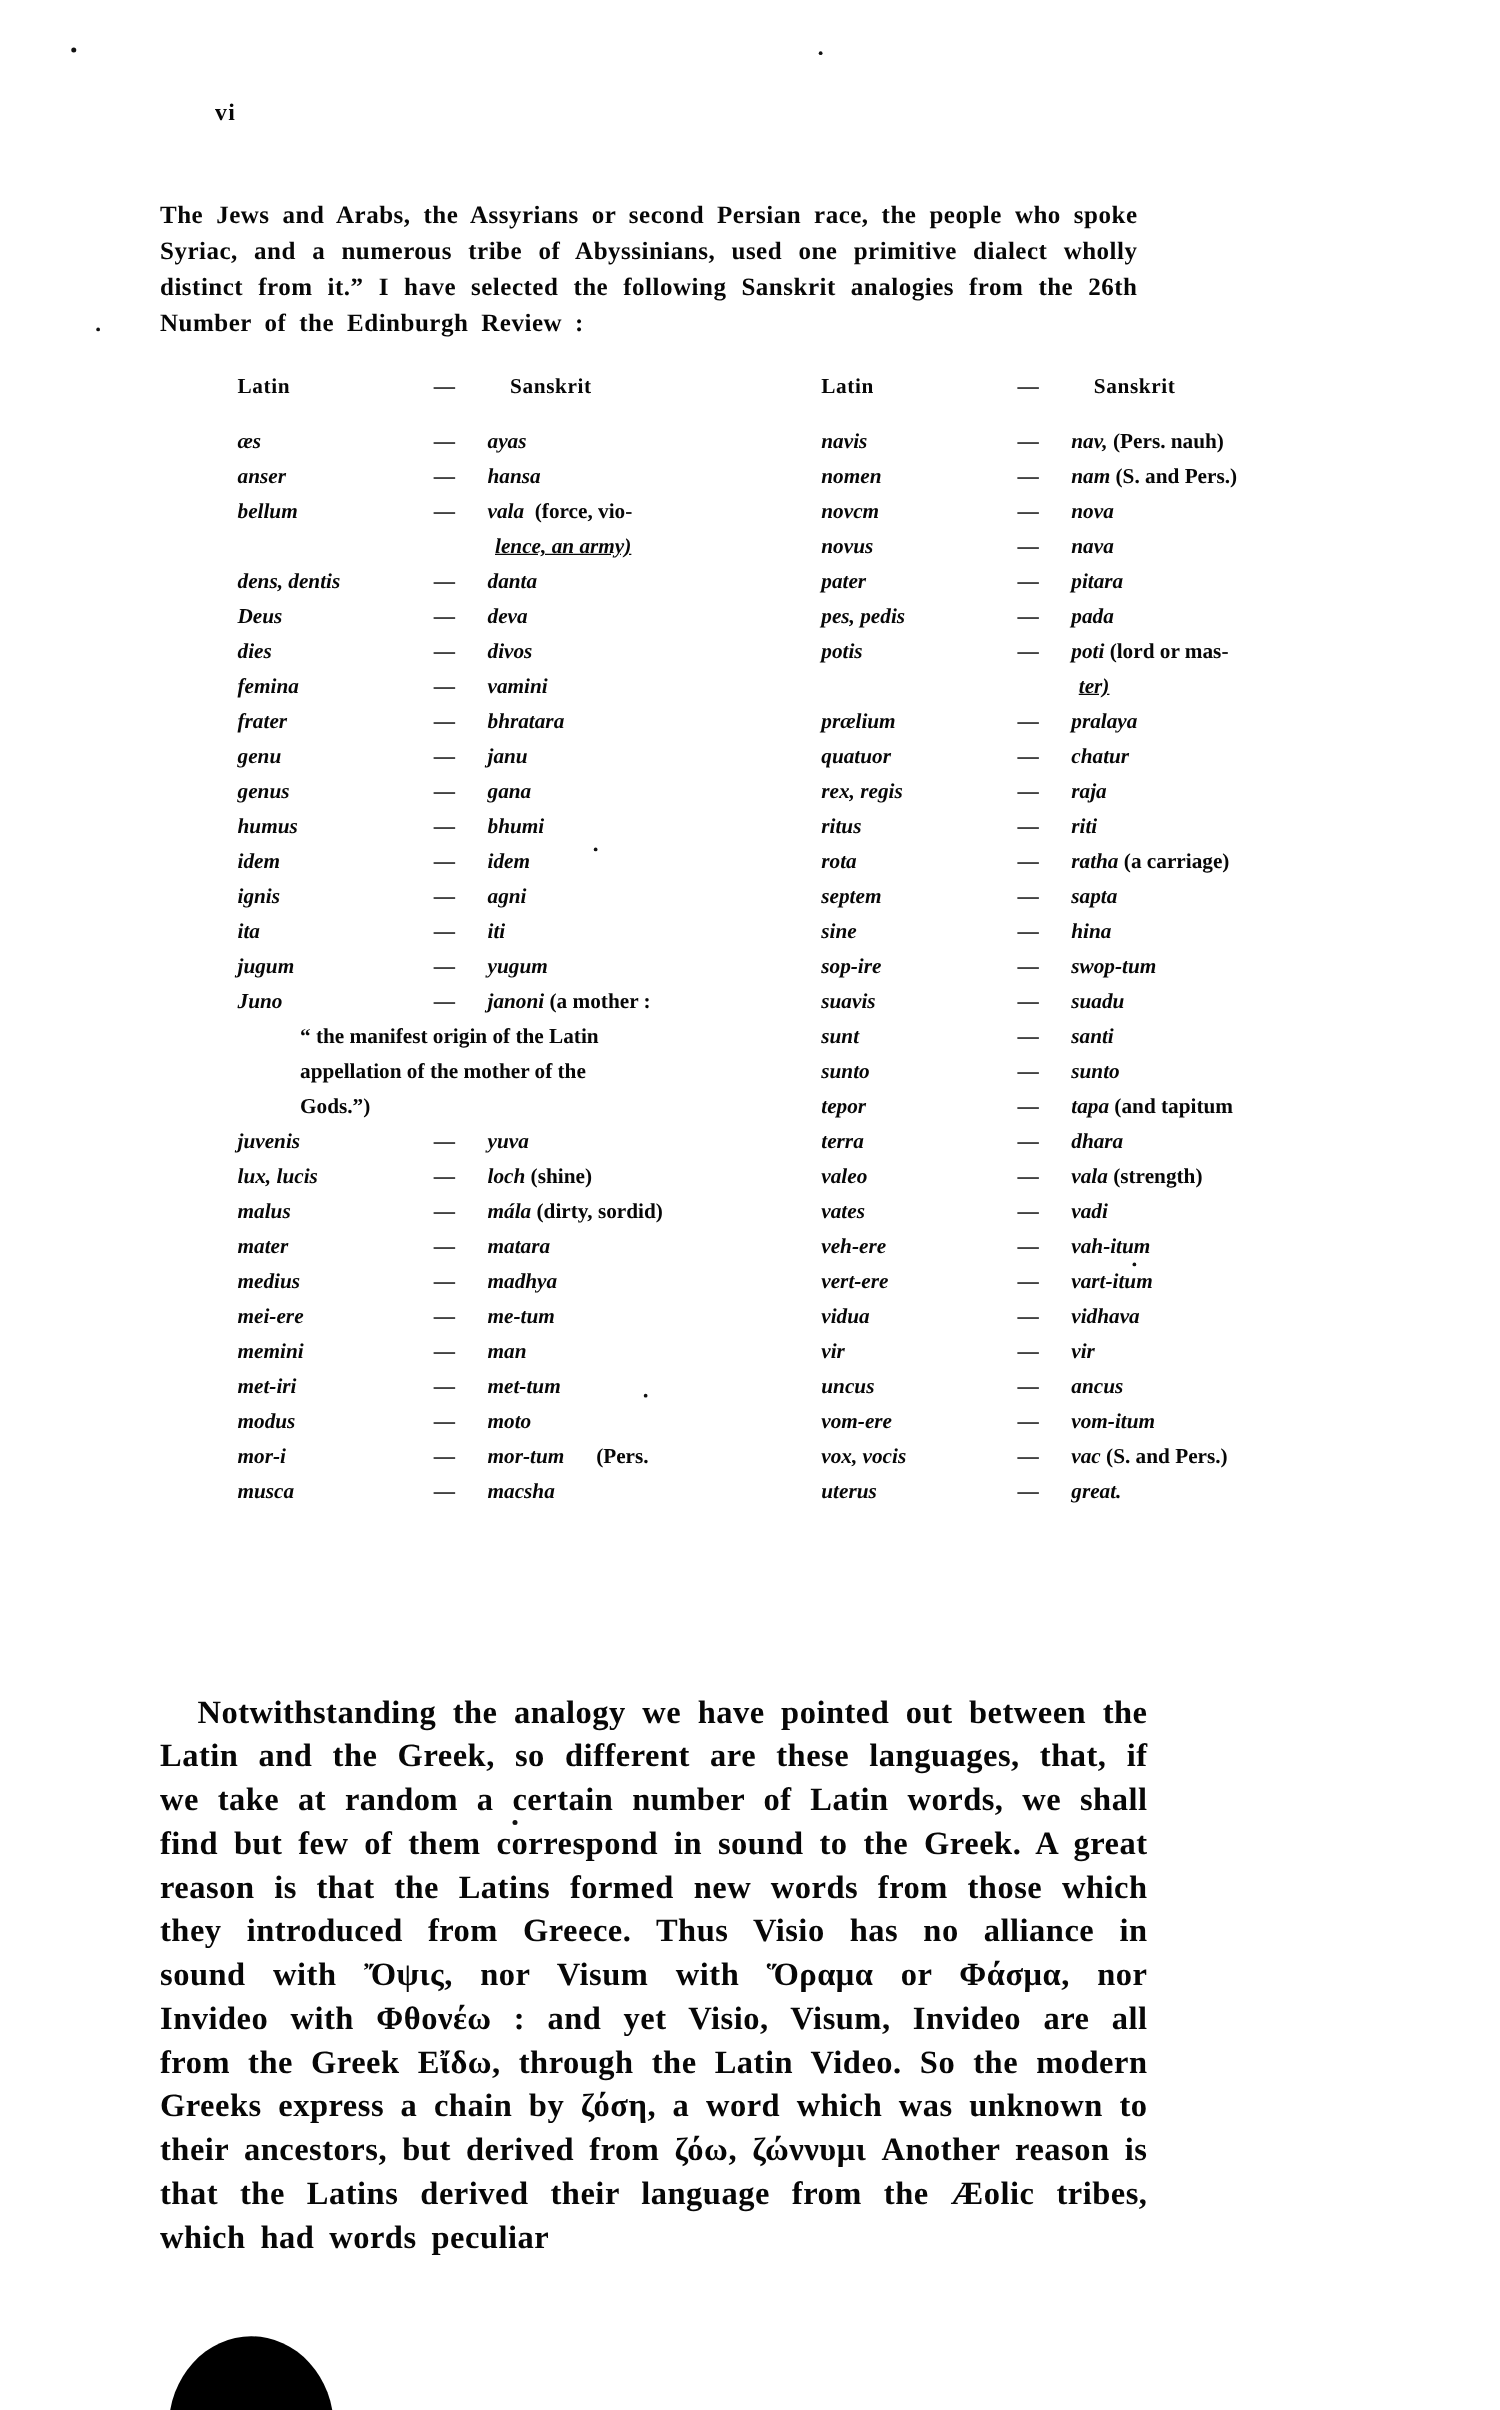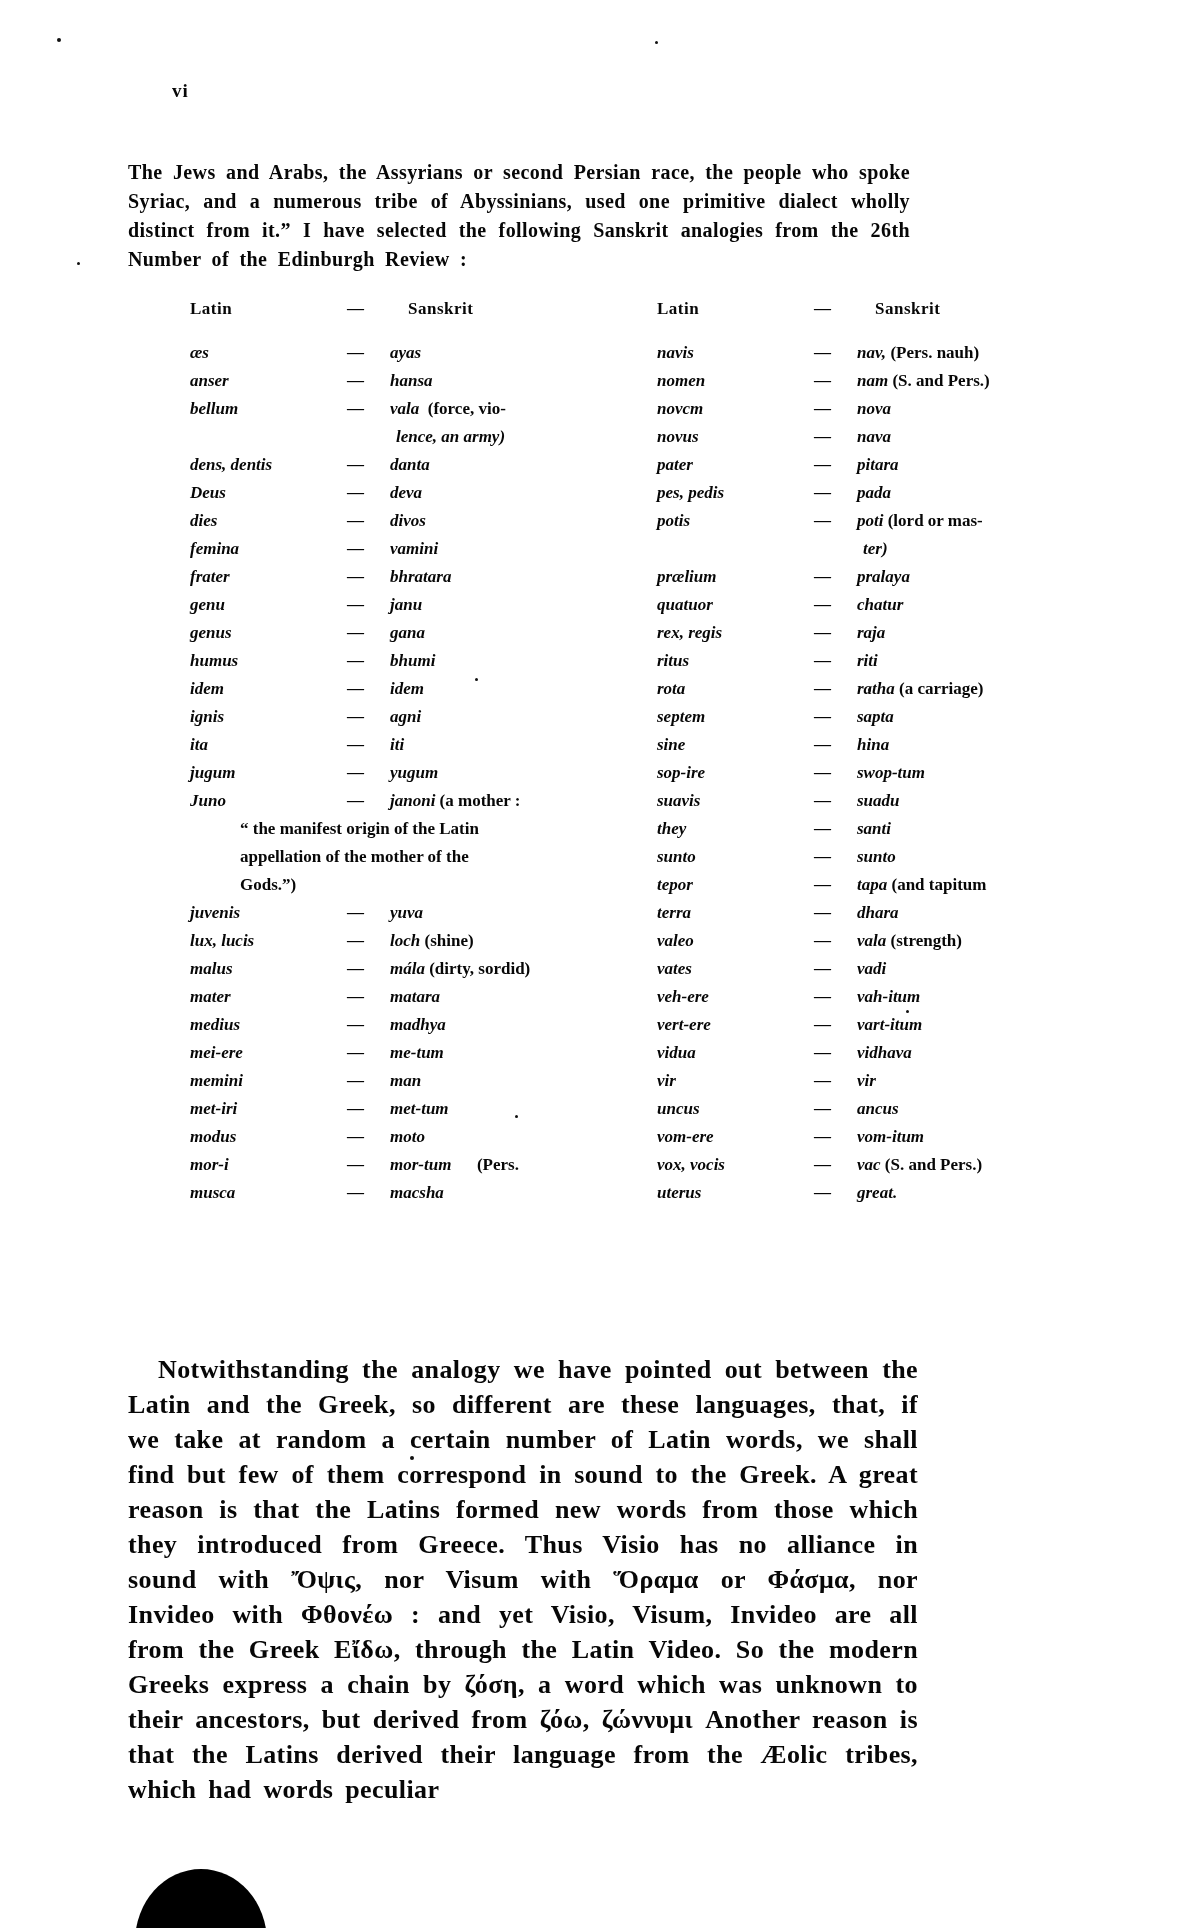--- a/index.html
+++ b/index.html
@@ -42,21 +42,21 @@
     display:grid;grid-template-columns:155px 45px 1fr;
     margin-bottom:16px;font-weight:bold;font-style:normal;
     letter-spacing:0.5px;
   }
   .thead .san{padding-left:18px;}
   .trow{display:grid;grid-template-columns:155px 45px 1fr;}
   .trow .lat{font-style:italic;}
   .trow .dash,.thead .dash{text-align:left;padding-left:2px;}
   .trow .san i{font-style:italic;}
   .trow .san .rom{font-style:normal;}
-  .trow.c .san{padding-left:6px;}
+  .trow.c .san{padding-left:6px;text-decoration:underline;}
   .trow.n{display:block;padding-left:50px;font-style:normal;}
   
   .blot{
     position:absolute;left:135px;top:1869px;width:132px;height:80px;
     background:#000;
     border-radius:55% 55% 8% 8% / 100% 100% 6% 6%;
   }
   .speck{position:absolute;background:#111;border-radius:50%;}
 </style>
 </head>
@@ -309,21 +309,21 @@
             <span class="lat">sop-ire</span>
             <span class="dash">—</span>
             <span class="san"><i>swop-tum</i></span>
           </div>
           <div class="trow e">
             <span class="lat">suavis</span>
             <span class="dash">—</span>
             <span class="san"><i>suadu</i></span>
           </div>
           <div class="trow e">
-            <span class="lat">they</span>
+            <span class="lat">sunt</span>
             <span class="dash">—</span>
             <span class="san"><i>santi</i></span>
           </div>
           <div class="trow e">
             <span class="lat">sunto</span>
             <span class="dash">—</span>
             <span class="san"><i>sunto</i></span>
           </div>
           <div class="trow e">
             <span class="lat">tepor</span>

